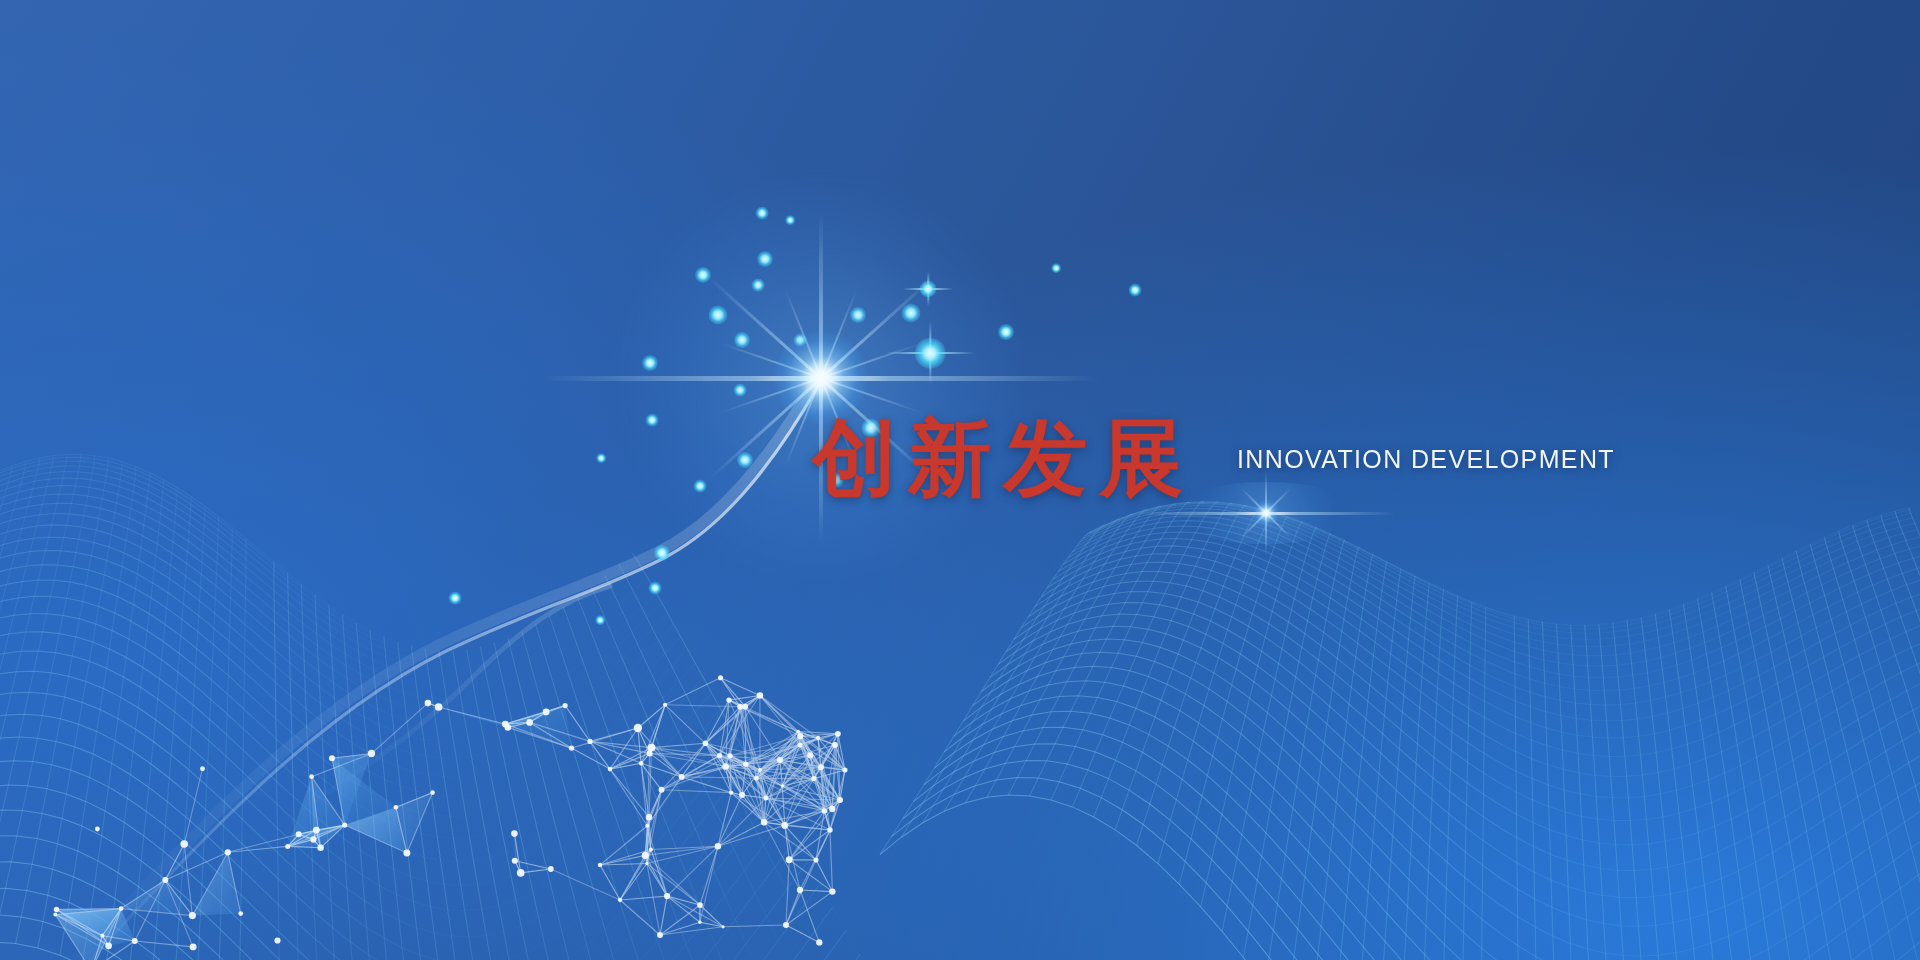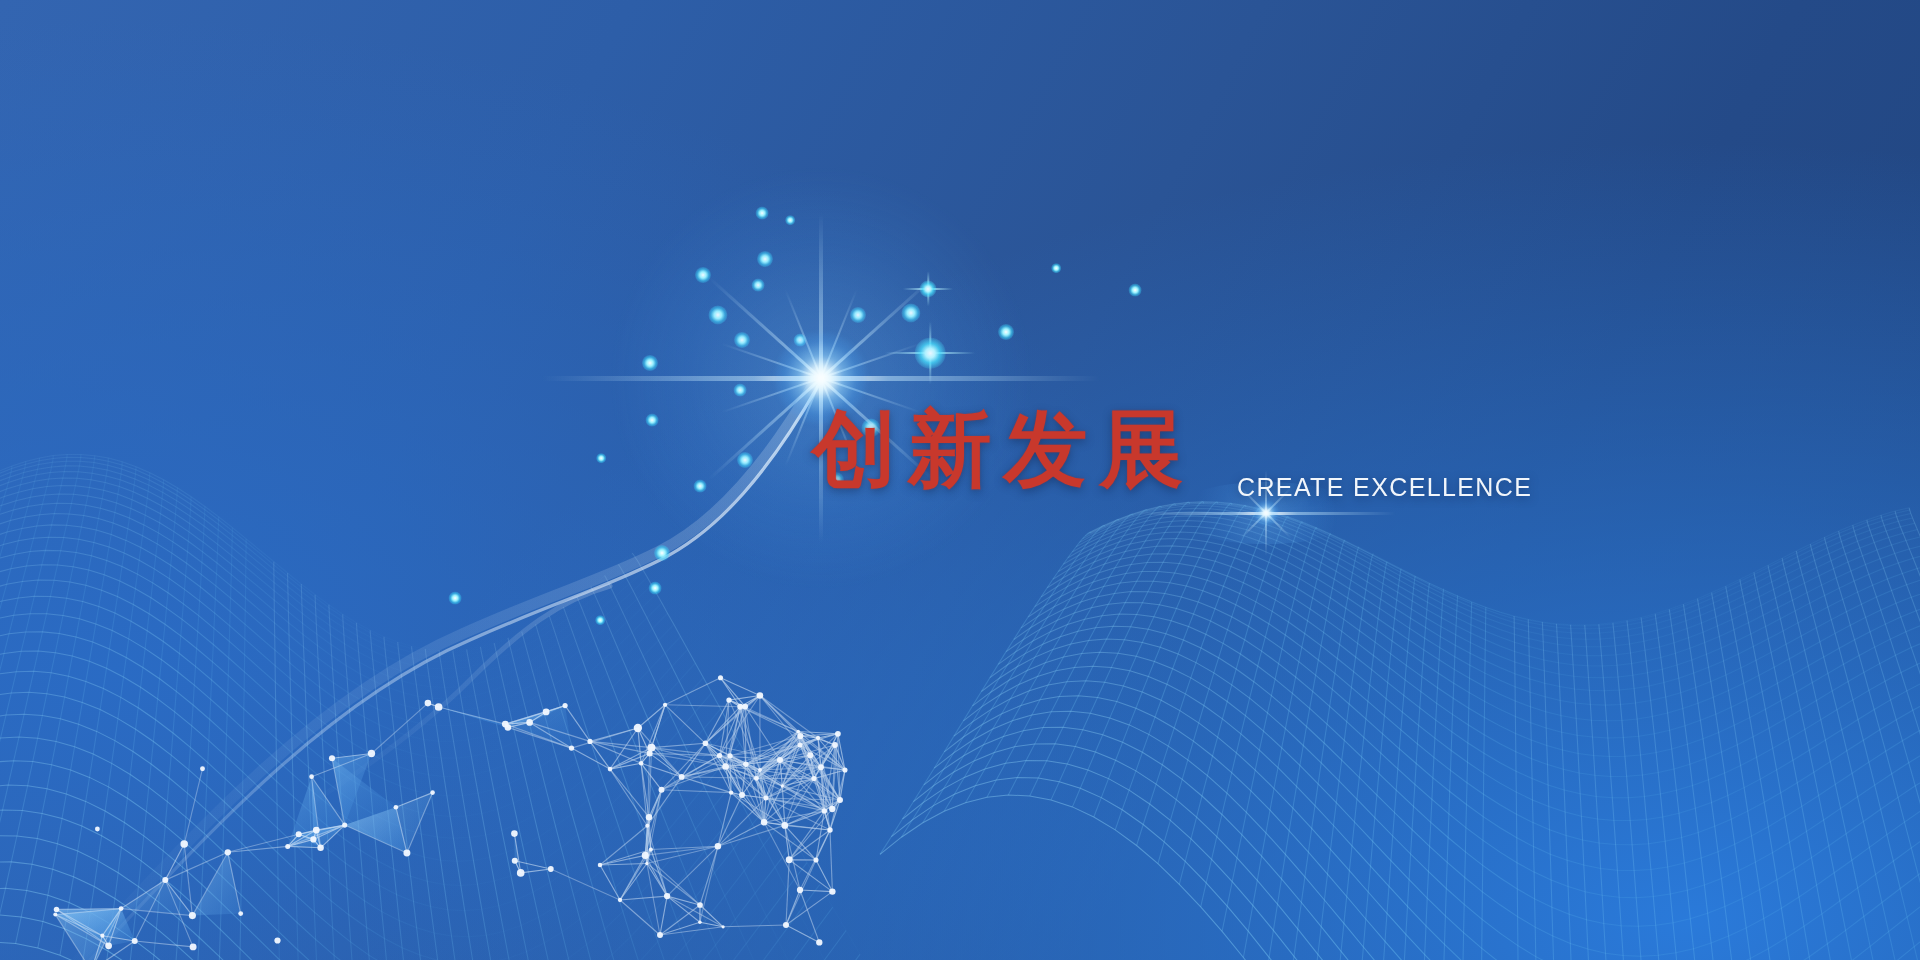--- a/index.html
+++ b/index.html
@@ -12,21 +12,21 @@
     font-family:"Liberation Sans","DejaVu Sans",sans-serif;
     background:
       radial-gradient(120% 140% at 88% 96%, #2a7ada 0%, rgba(42,122,218,0) 58%),
       radial-gradient(90% 110% at 6% 70%, #2a6bc4 0%, rgba(42,107,196,0) 62%),
       linear-gradient(118deg, #3365b1 0%, #2d5ea8 26%, #2a5496 52%, #244a88 74%, #21457f 100%);
   }
   .layer{position:absolute;top:0;left:0;width:1920px;height:960px;pointer-events:none;}
 
   
   .headline{
-    position:absolute;left:0;top:3px;width:1920px;height:940px;
+    position:absolute;left:0;top:12px;width:1920px;height:940px;
   }
   .cn{
     position:absolute;
     color:#c8382c;
     font-weight:700;
     letter-spacing:0.14em;
     white-space:nowrap;
     text-shadow:0 3px 10px rgba(10,30,70,.42), 0 0 2px rgba(200,56,44,.5);
     font-family:"DejaVu Sans","Liberation Sans",sans-serif;
   }
@@ -961,16 +961,16 @@
     <div class="halo"></div>
     <div class="ray d1"></div>
     <div class="ray d2"></div>
     <div class="ray v"></div>
     <div class="ray h"></div>
     <div class="core"></div>
   </div>
 
   <div class="headline">
     <div class="cn cn1">创新发展</div>
-    <div class="en en2">CREATE EXCELLENCE</div>
+    <div class="en en1">INNOVATION DEVELOPMENT</div>
   </div>
 
 </div>
 
 </body></html>

